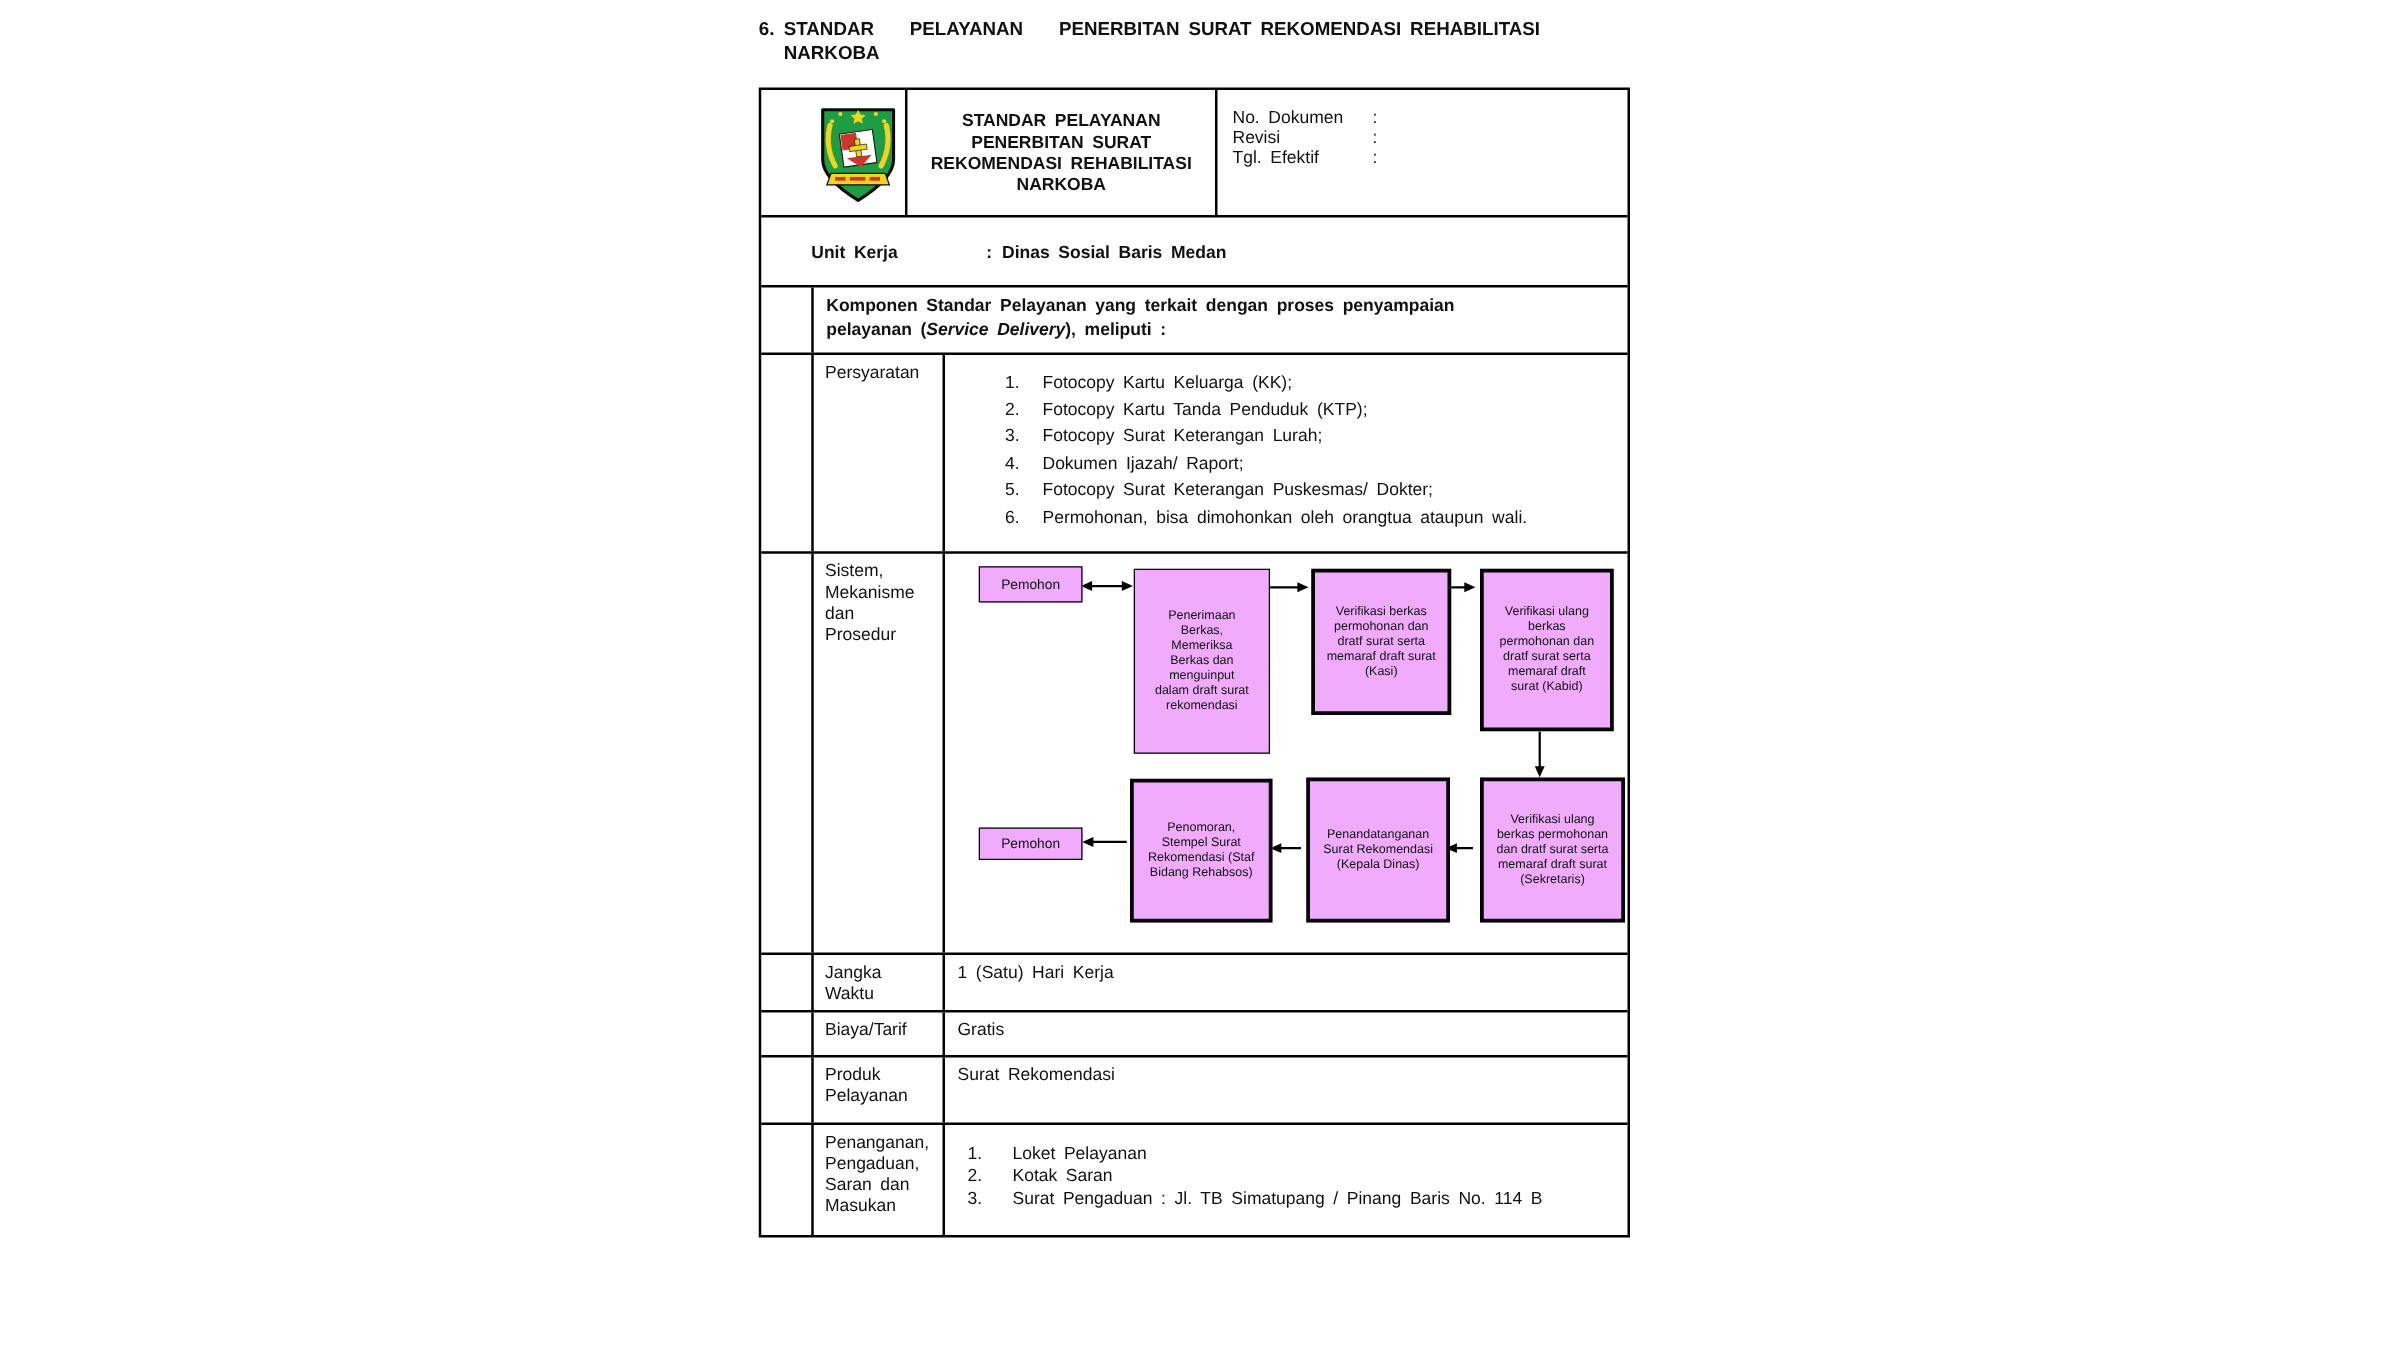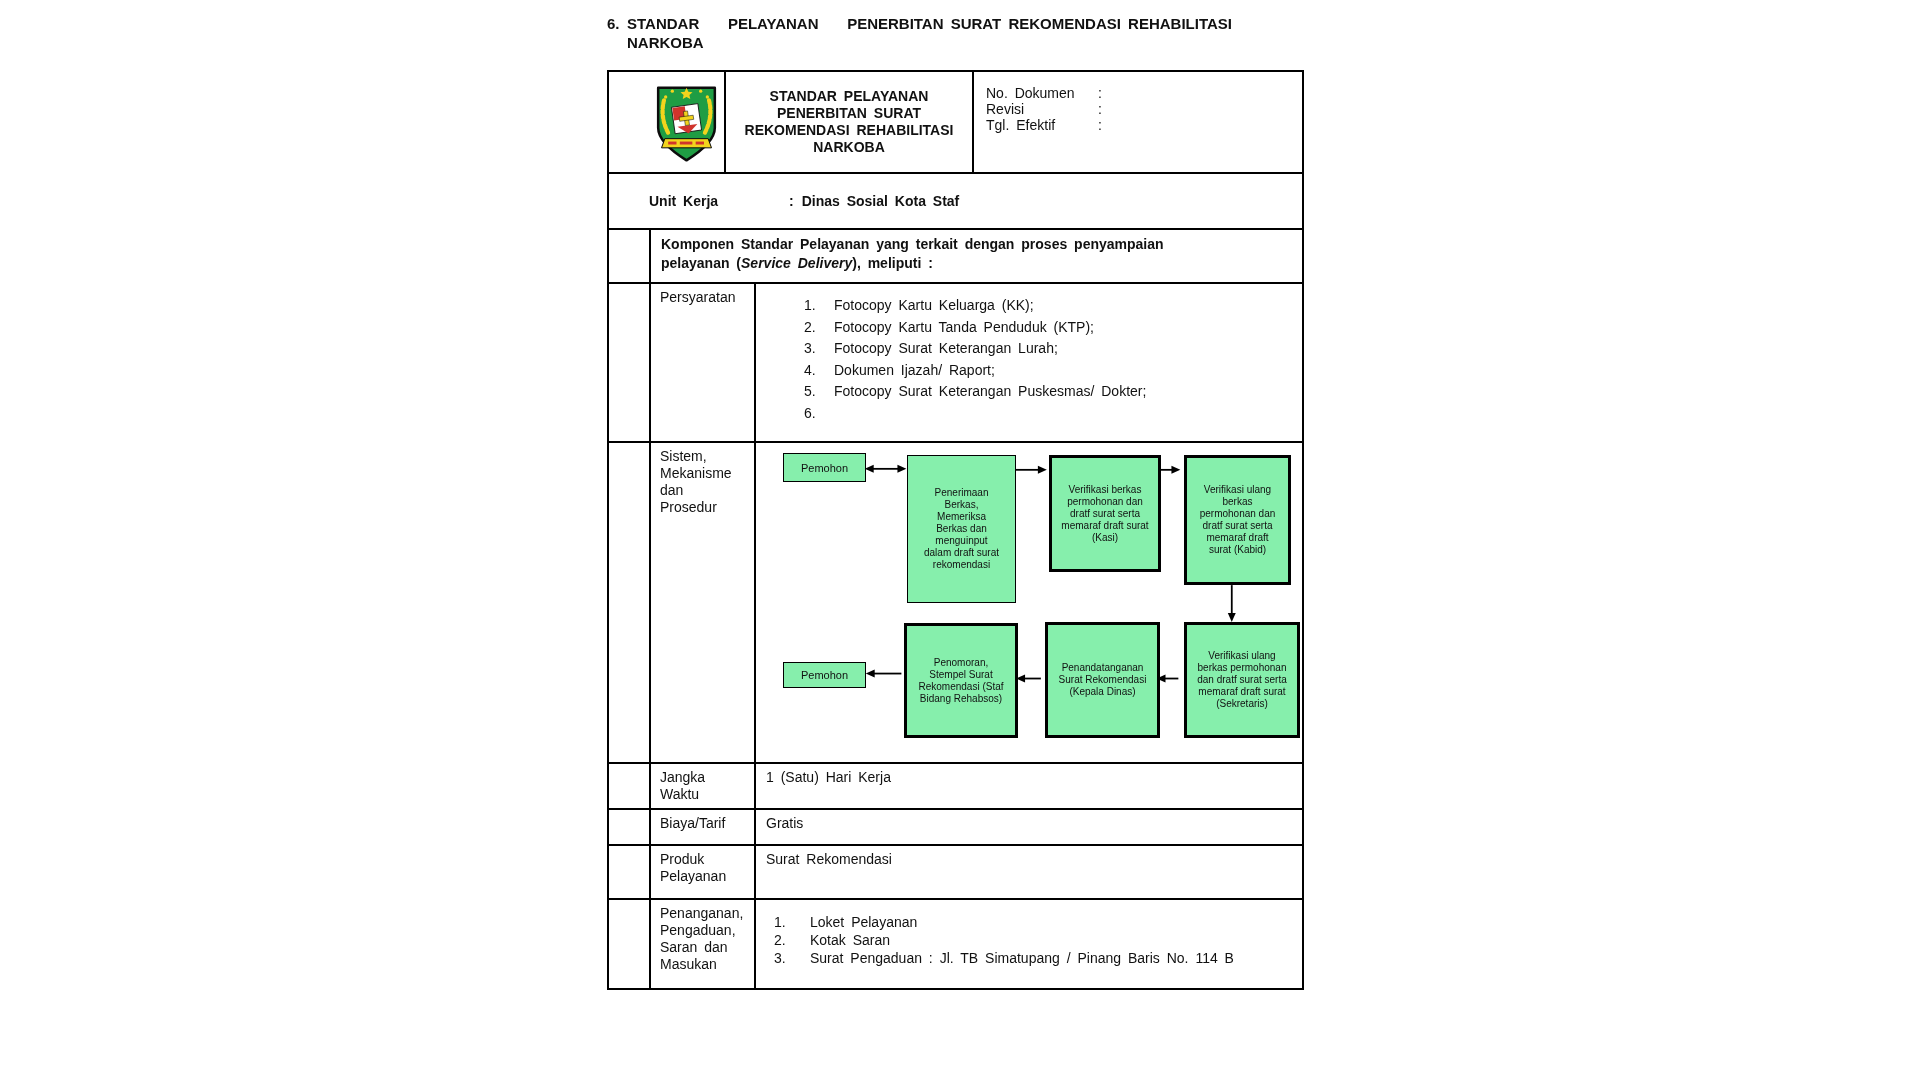--- a/index.html
+++ b/index.html
@@ -46,21 +46,21 @@
   .pnum{width:30px;flex:none;}
 
   .qlist{padding:8px 0 0 8px;}
   .qitem{display:flex;line-height:18px;}
   .qnum{width:36px;flex:none;}
   .qtext{max-width:450px;}
 
   
   .flowcell{position:relative;padding:0;}
   .fc-arrows{position:absolute;left:0;top:0;width:100%;height:100%;}
-  .fb{position:absolute;border:1.5px solid #000;background:#86efac;font-size:10px;line-height:12px;
+  .fb{position:absolute;border:1.5px solid #000;background:#f0abfc;font-size:10px;line-height:12px;
       text-align:center;display:flex;align-items:center;justify-content:center;
       padding:3px 8px;box-sizing:border-box;word-spacing:0;}
   .fb.thick{border-width:3px;}
   .fb.small{font-size:11px;}
   .fb-pemohon-start{left:27px;top:10px;width:83px;height:29px;}
   .fb-penerimaan{left:151px;top:12px;width:109px;height:148px;padding:3px 13px;}
   .fb-kasi{left:293px;top:12px;width:112px;height:117px;}
   .fb-kabid{left:428px;top:12px;width:107px;height:130px;}
   .fb-sekretaris{left:428px;top:179px;width:116px;height:116px;}
   .fb-kepala{left:289px;top:179px;width:115px;height:116px;}
@@ -121,21 +121,21 @@
           <div class="doc-line">
             <span class="lbl">Tgl.  Efektif</span><span>:</span>
           </div>
         </div>
       </div>
 
       <div class="tr row-unit">
         <div class="td c-full">
           <span class="ulbl">Unit  Kerja</span>
           <span>:</span>
-          <span class="uval">Dinas  Sosial  Kota  Staf</span>
+          <span class="uval">Dinas  Sosial  Baris  Medan</span>
         </div>
       </div>
 
       <div class="tr row-a">
         <div class="td c-no bold">A</div>
         <div class="td c-ur bold">
           <span>Komponen Standar Pelayanan yang terkait dengan proses penyampaian</span><br>
           <span>pelayanan (</span><i class="ital">Service Delivery</i><span>), meliputi :</span>
         </div>
       </div>
@@ -161,20 +161,21 @@
             <div class="pitem">
                 <span class="pnum">4.</span>
                 <span>Dokumen Ijazah/ Raport;</span>
               </div>
             <div class="pitem">
                 <span class="pnum">5.</span>
                 <span>Fotocopy Surat Keterangan Puskesmas/ Dokter;</span>
               </div>
             <div class="pitem">
                 <span class="pnum">6.</span>
+                <span>Permohonan, bisa dimohonkan oleh orangtua ataupun wali.</span>
               </div>
           </div>
         </div>
       </div>
 
       <div class="tr row-flow">
         <div class="td c-no">2.</div>
         <div class="td c-komp">Sistem, Mekanisme dan Prosedur</div>
         <div class="td c-ur flowcell">
           <svg class="fc-arrows" viewBox="0 0 552 321" preserveAspectRatio="none">

